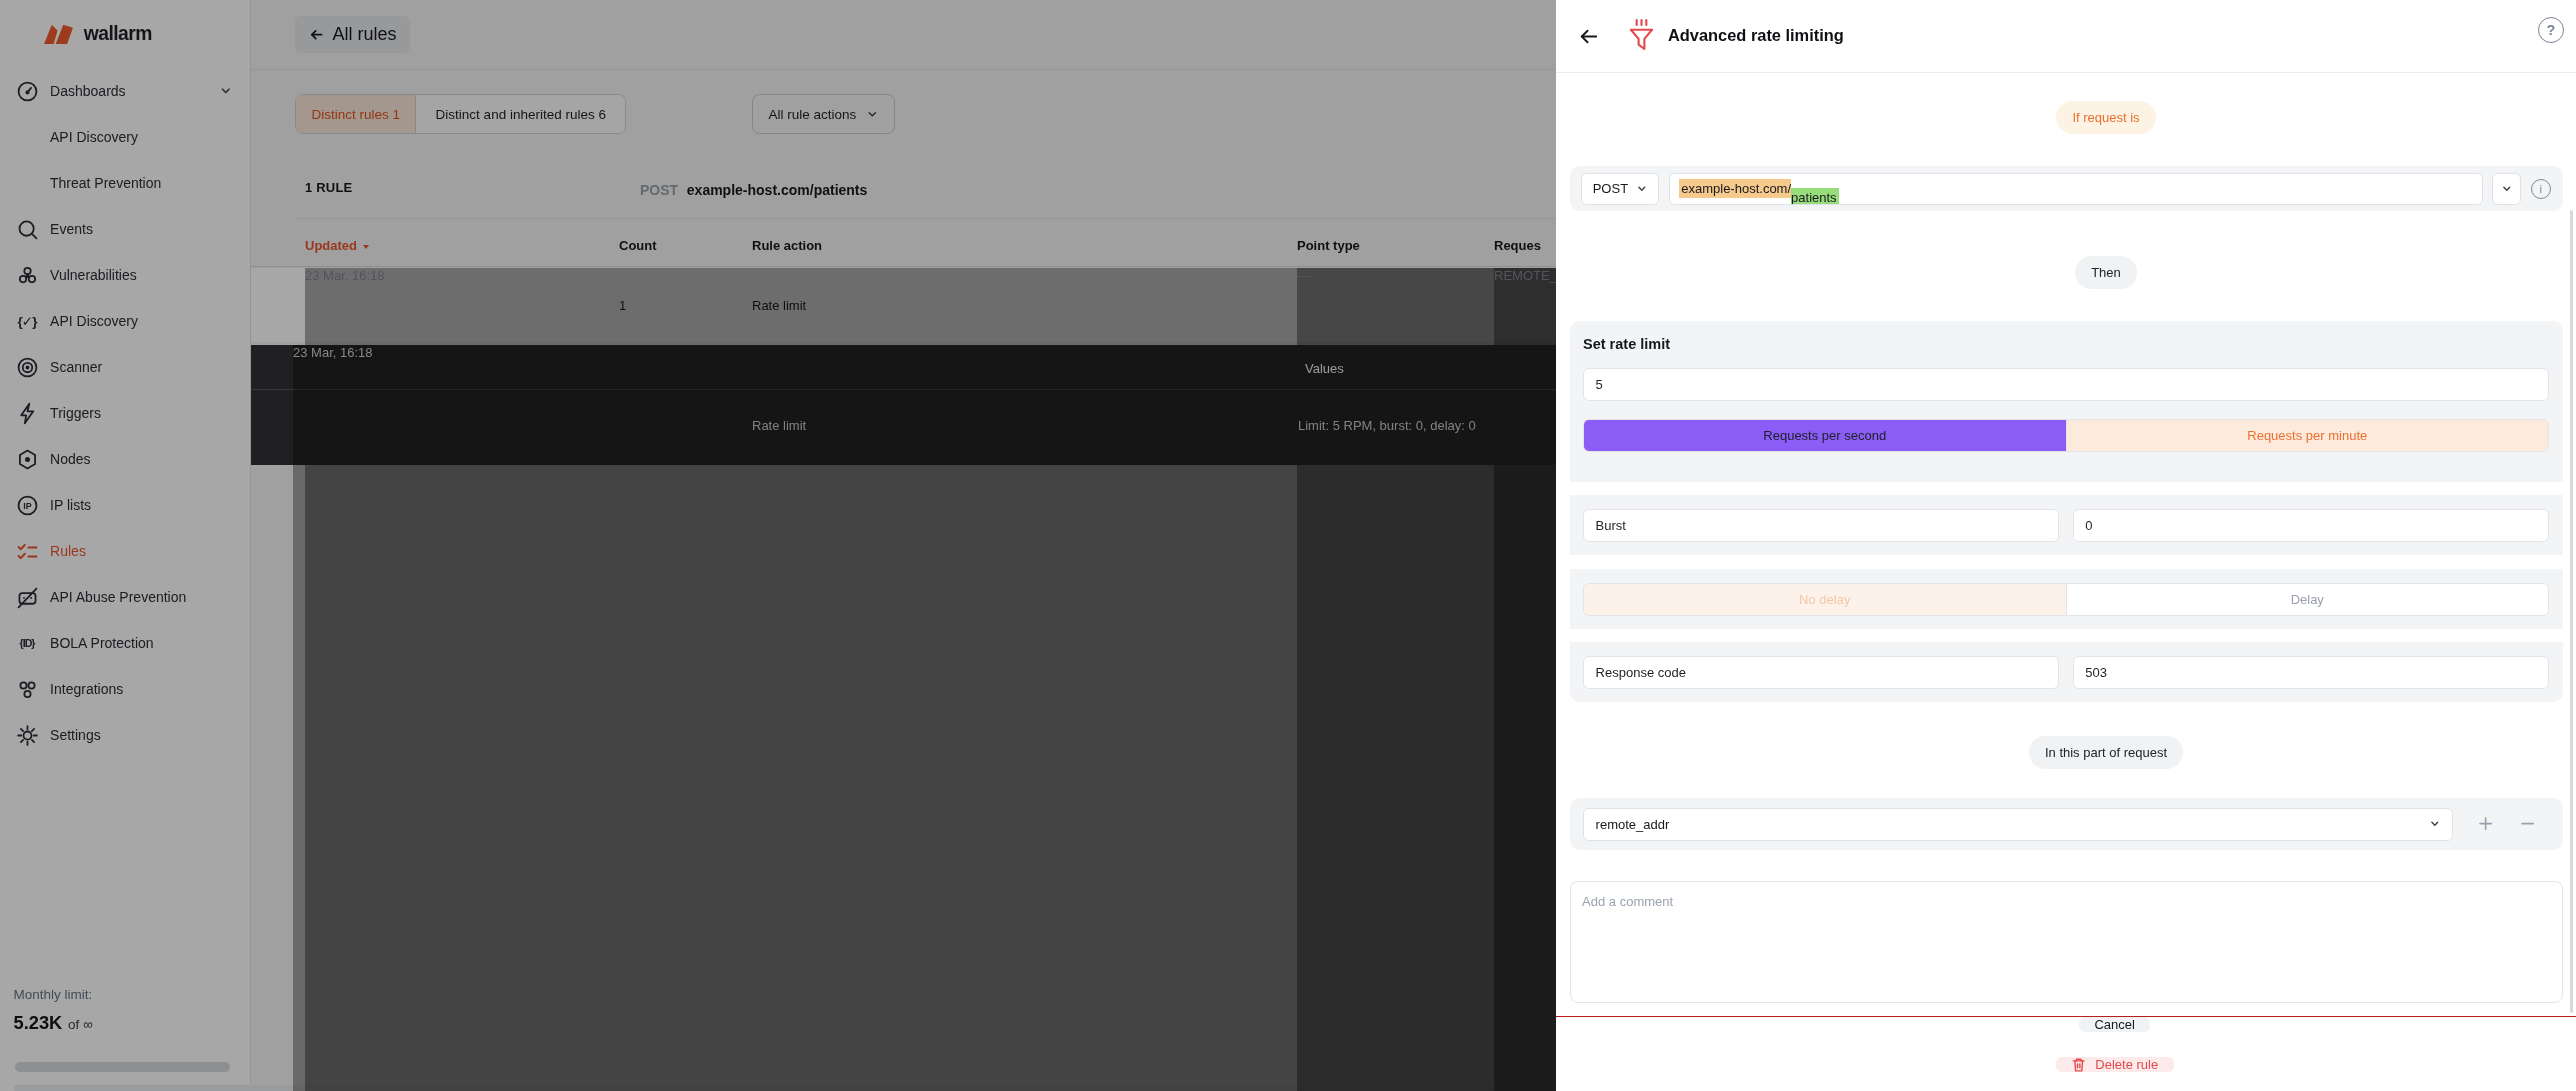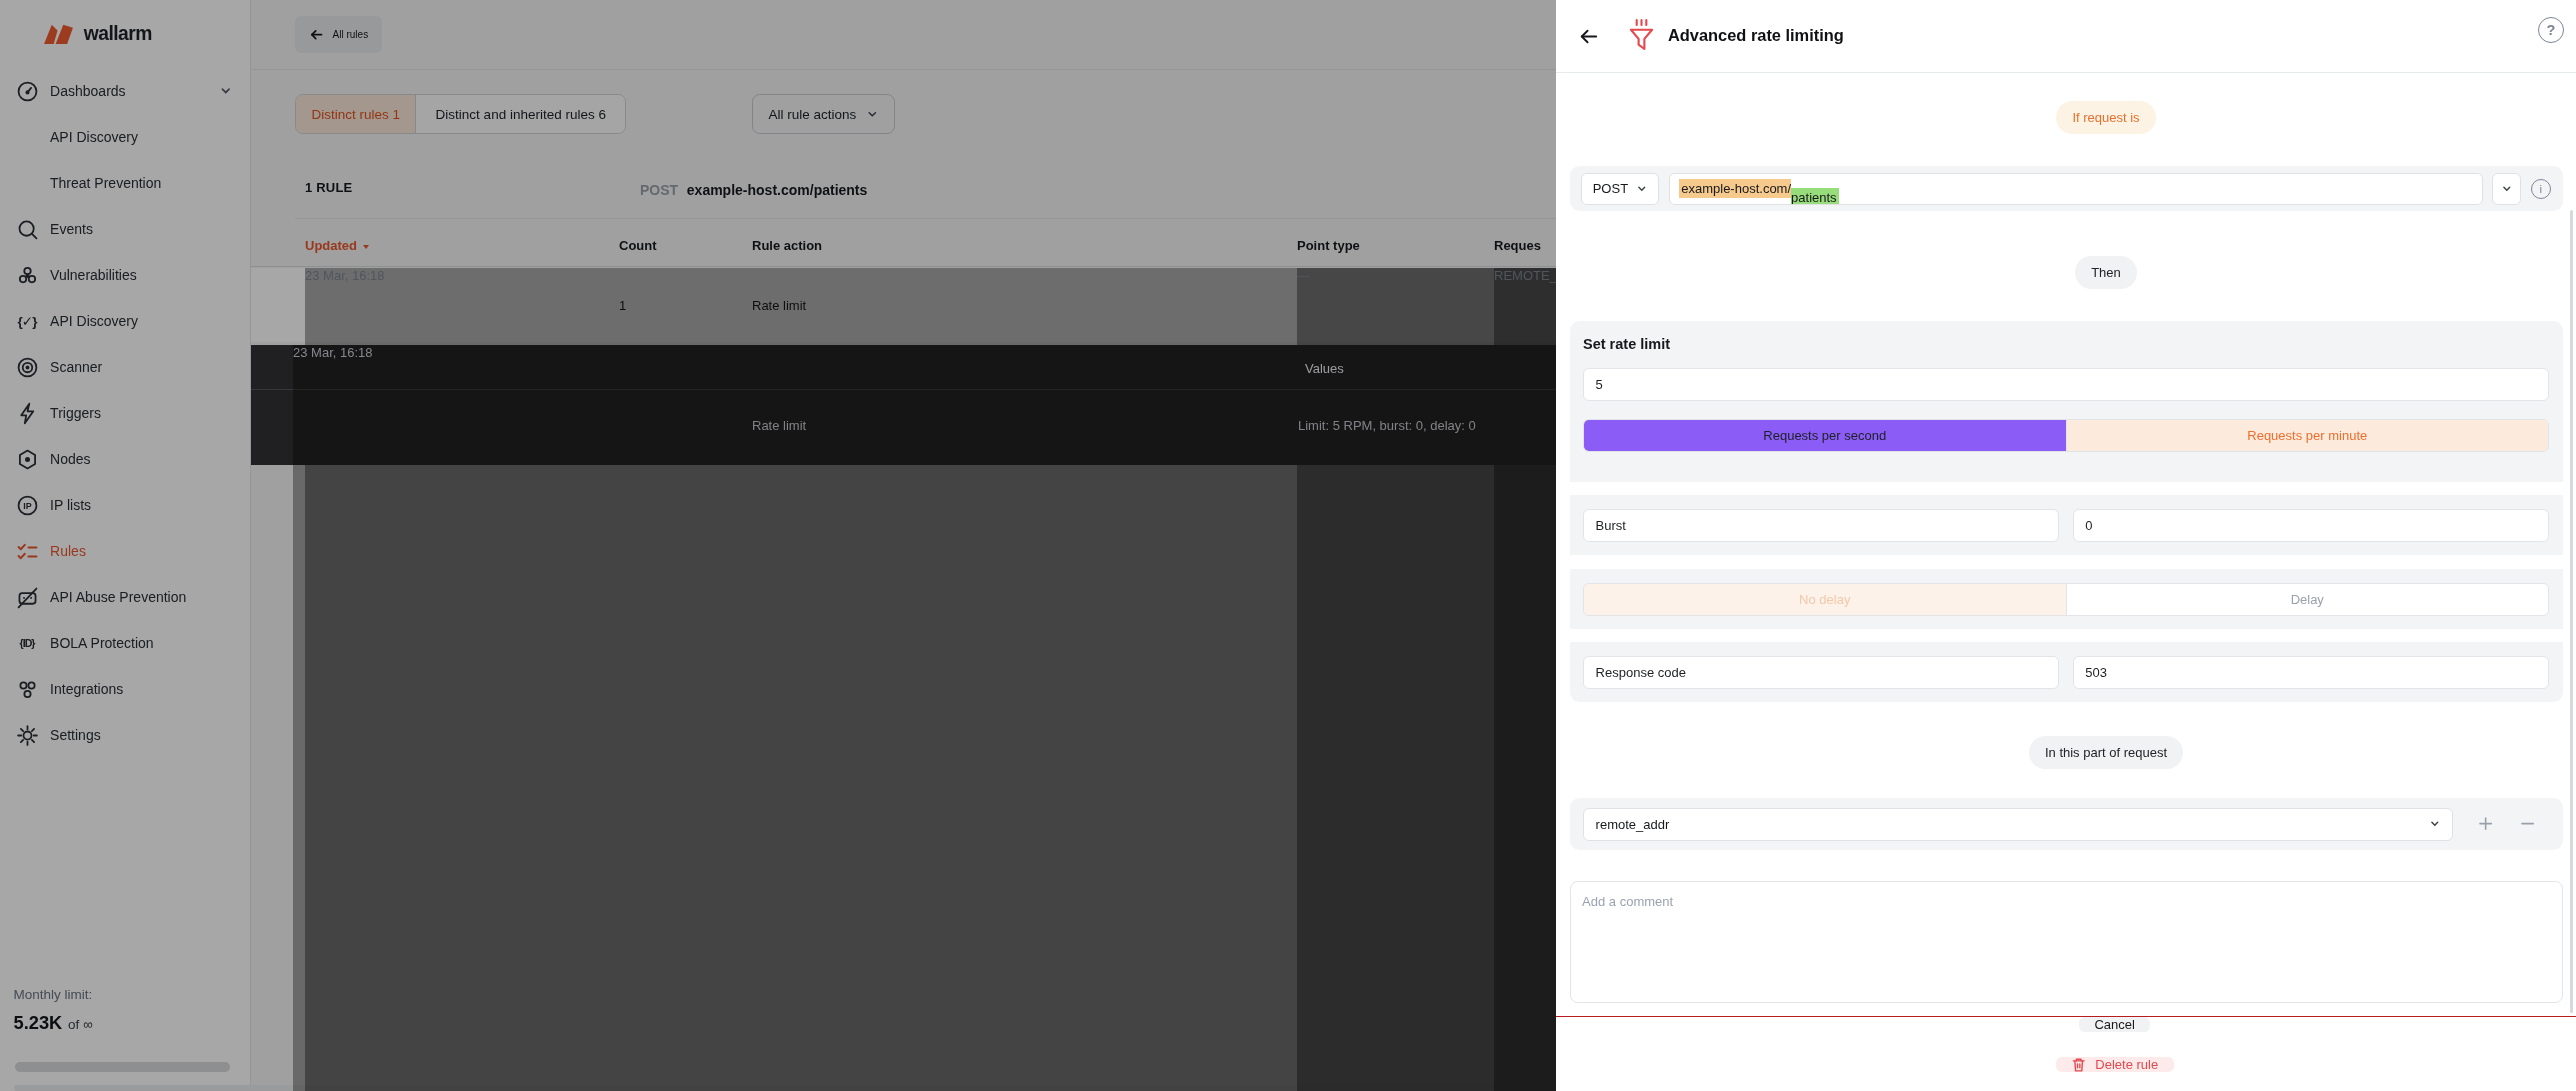--- a/index.html
+++ b/index.html
@@ -18,21 +18,21 @@
   .nav-item.active, .nav-item.active .nico { color:#e8572e; }
   .nav-glyph { font-size:13.5px; font-weight:700; letter-spacing:-1px; }
   .nav-chevron { margin-left:auto; margin-right:17.4px; color:#565c66; display:flex; }
   .monthly-label { position:absolute; left:13.5px; top:987px; font-size:13.5px; color:#6a7380; }
   .monthly-value { position:absolute; left:13.5px; top:1012px; font-size:18.3px; font-weight:700; color:#14161a; }
   .monthly-suffix { font-size:13.5px; font-weight:400; color:#3c4249; margin-left:5.8px; }
   .monthly-bar { position:absolute; left:14.5px; top:1062px; width:215px; height:9.7px; border-radius:4.8px; background:#d9dbde; }
 
   
   .content { position:absolute; left:251px; top:0; width:1305px; height:1091px; background:#f4f5f6; z-index:1; }
-  .btn-allrules { position:absolute; left:44px; top:16.4px; height:37px; display:flex; align-items:center; gap:8.7px; padding:0 13.5px; background:#e9eaec; border-radius:5.8px; font-size:10px; color:#17191d; cursor:pointer; }
+  .btn-allrules { position:absolute; left:44px; top:16.4px; height:37px; display:flex; align-items:center; gap:8.7px; padding:0 13.5px; background:#e9eaec; border-radius:5.8px; font-size:18px; color:#17191d; cursor:pointer; }
   .hdiv1 { position:absolute; left:0; top:69px; width:100%; height:1px; background:#e2e4e6; }
   .tabs { position:absolute; left:44px; top:94px; height:40px; display:flex; border:1px solid #cfd1d5; border-radius:7.7px; overflow:hidden; }
   .tab { display:flex; align-items:center; padding:0 15.4px; font-size:13.5px; cursor:pointer; }
   .tab.active { background:#fbe7d9; color:#e0521f; }
   .tab.inactive { background:#fcfcfd; color:#1d2025; border-left:1px solid #cfd1d5; padding:0 19.3px; }
   .btn-actions { position:absolute; left:501px; top:94px; height:40px; display:flex; align-items:center; gap:9.7px; padding:0 15.4px; border:1px solid #c7cacf; border-radius:7.7px; font-size:13.5px; color:#1d2025; cursor:pointer; }
   .rule-count { position:absolute; left:54px; top:180px; font-size:13px; font-weight:700; color:#17191d; letter-spacing:0.2px; }
   .endpoint-line { position:absolute; left:389px; top:182px; font-size:14px; font-weight:700; }
   .endpoint-method { color:#9ba1a9; margin-right:8.7px; }
   .endpoint-url { color:#17191d; }

